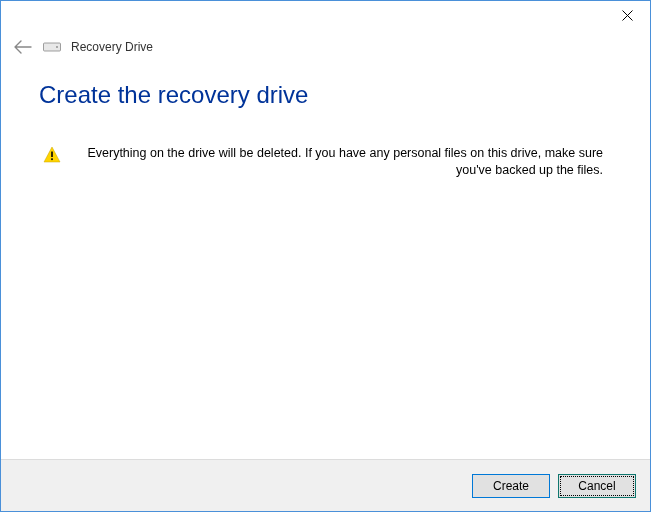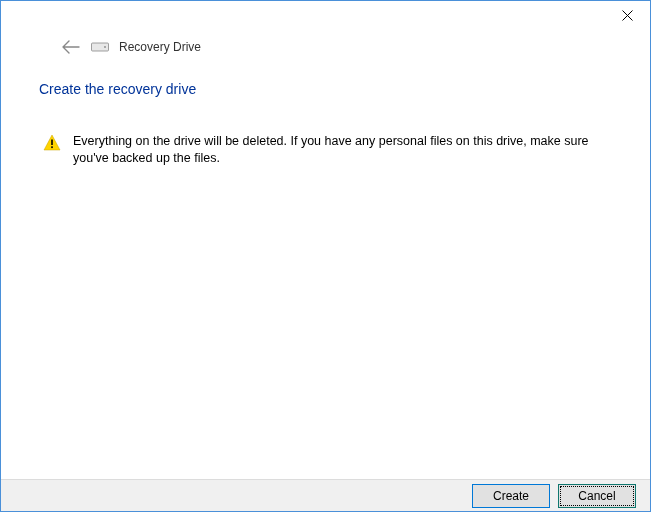--- a/index.html
+++ b/index.html
@@ -32,21 +32,20 @@
     }
     .close-btn svg {
       width: 11px;
       height: 11px;
     }
     .header {
       display: flex;
       align-items: center;
       padding: 6px 12px 10px 12px;
       gap: 10px;
-      margin-left: 48px;
     }
     .back-arrow {
       width: 20px;
       height: 20px;
       display: flex;
       align-items: center;
       justify-content: center;
       cursor: pointer;
     }
     .drive-icon {
@@ -57,49 +56,50 @@
       justify-content: center;
     }
     .header-title {
       font-size: 12px;
       color: #333;
     }
     .content {
       padding: 14px 38px 0 38px;
     }
     .page-heading {
-      font-size: 14px;
+      font-size: 24px;
       color: #003399;
       font-weight: 400;
       margin-bottom: 36px;
     }
     .warning-row {
       display: flex;
       align-items: flex-start;
       gap: 12px;
       padding-left: 4px;
+      text-align: right;
     }
     .warning-icon {
       flex-shrink: 0;
       width: 18px;
       height: 18px;
       margin-top: 1px;
     }
     .warning-text {
       font-size: 12.5px;
       color: #000;
       line-height: 1.35;
       max-width: 530px;
     }
     .footer {
       position: absolute;
       bottom: 0;
       left: 0;
       right: 0;
-      height: 32px;
+      height: 52px;
       background: #f0f0f0;
       border-top: 1px solid #dcdcdc;
       display: flex;
       justify-content: flex-end;
       align-items: center;
       padding: 0 14px;
       gap: 8px;
     }
     .btn {
       min-width: 78px;

